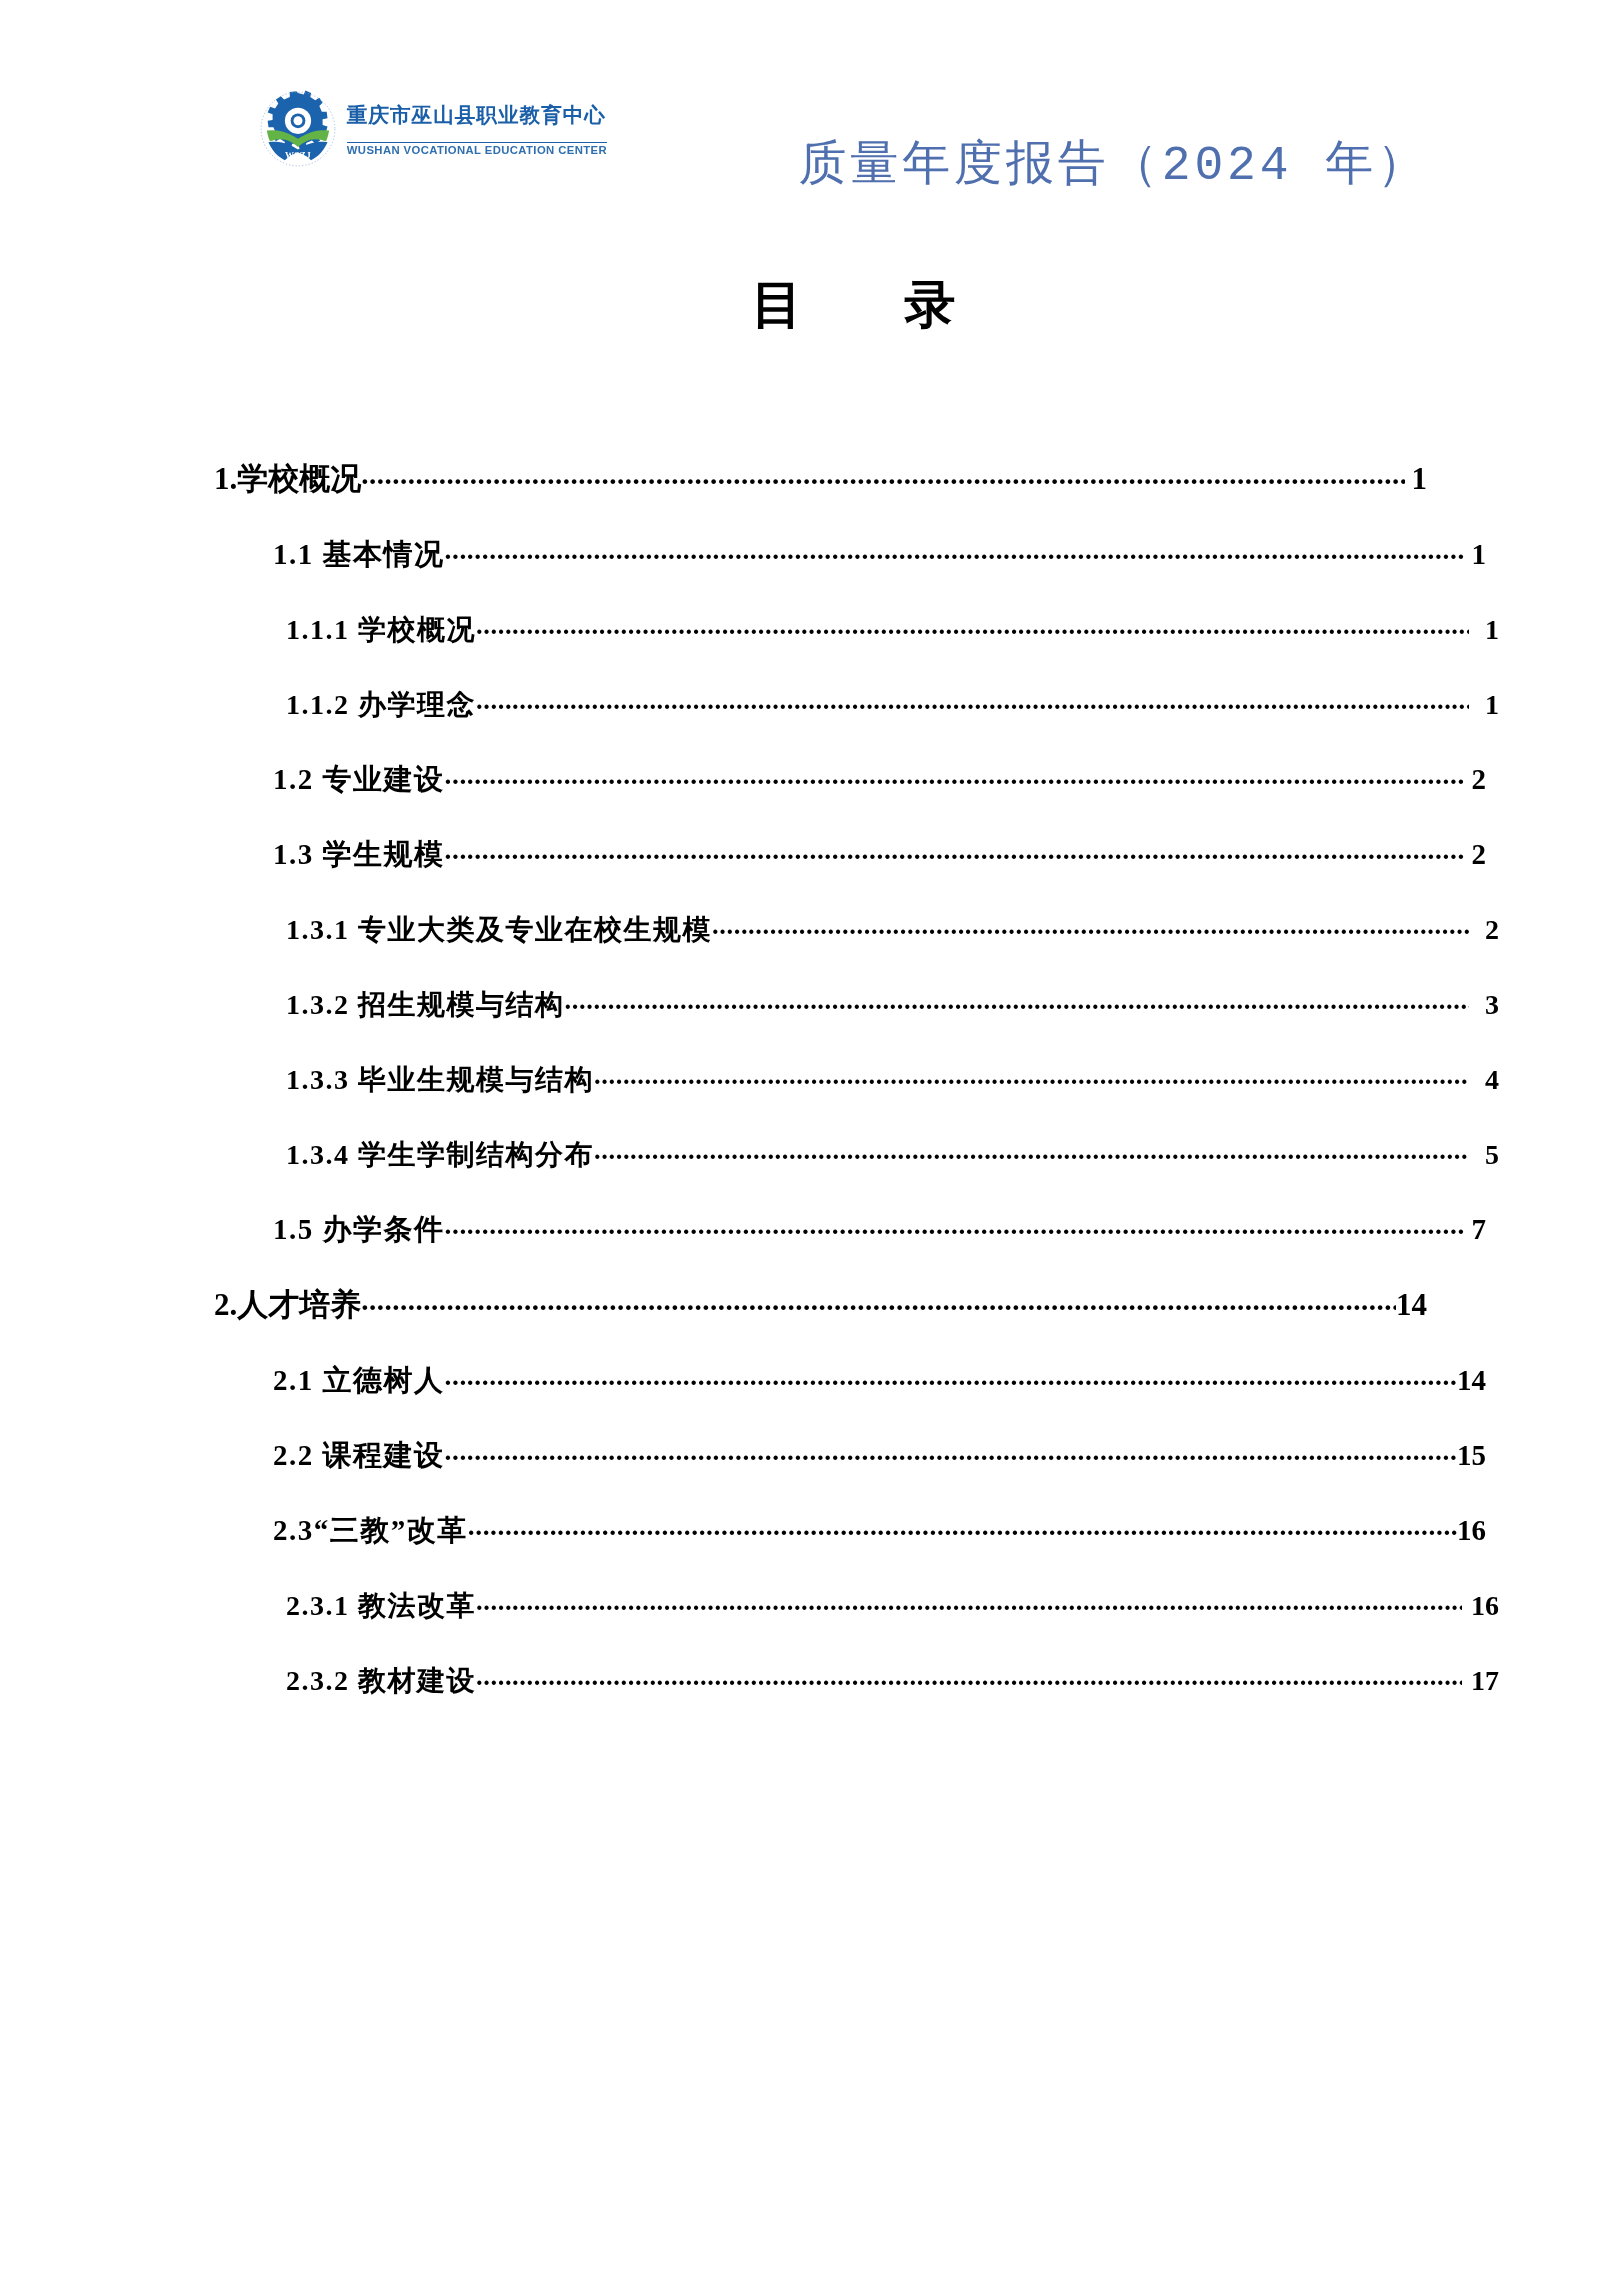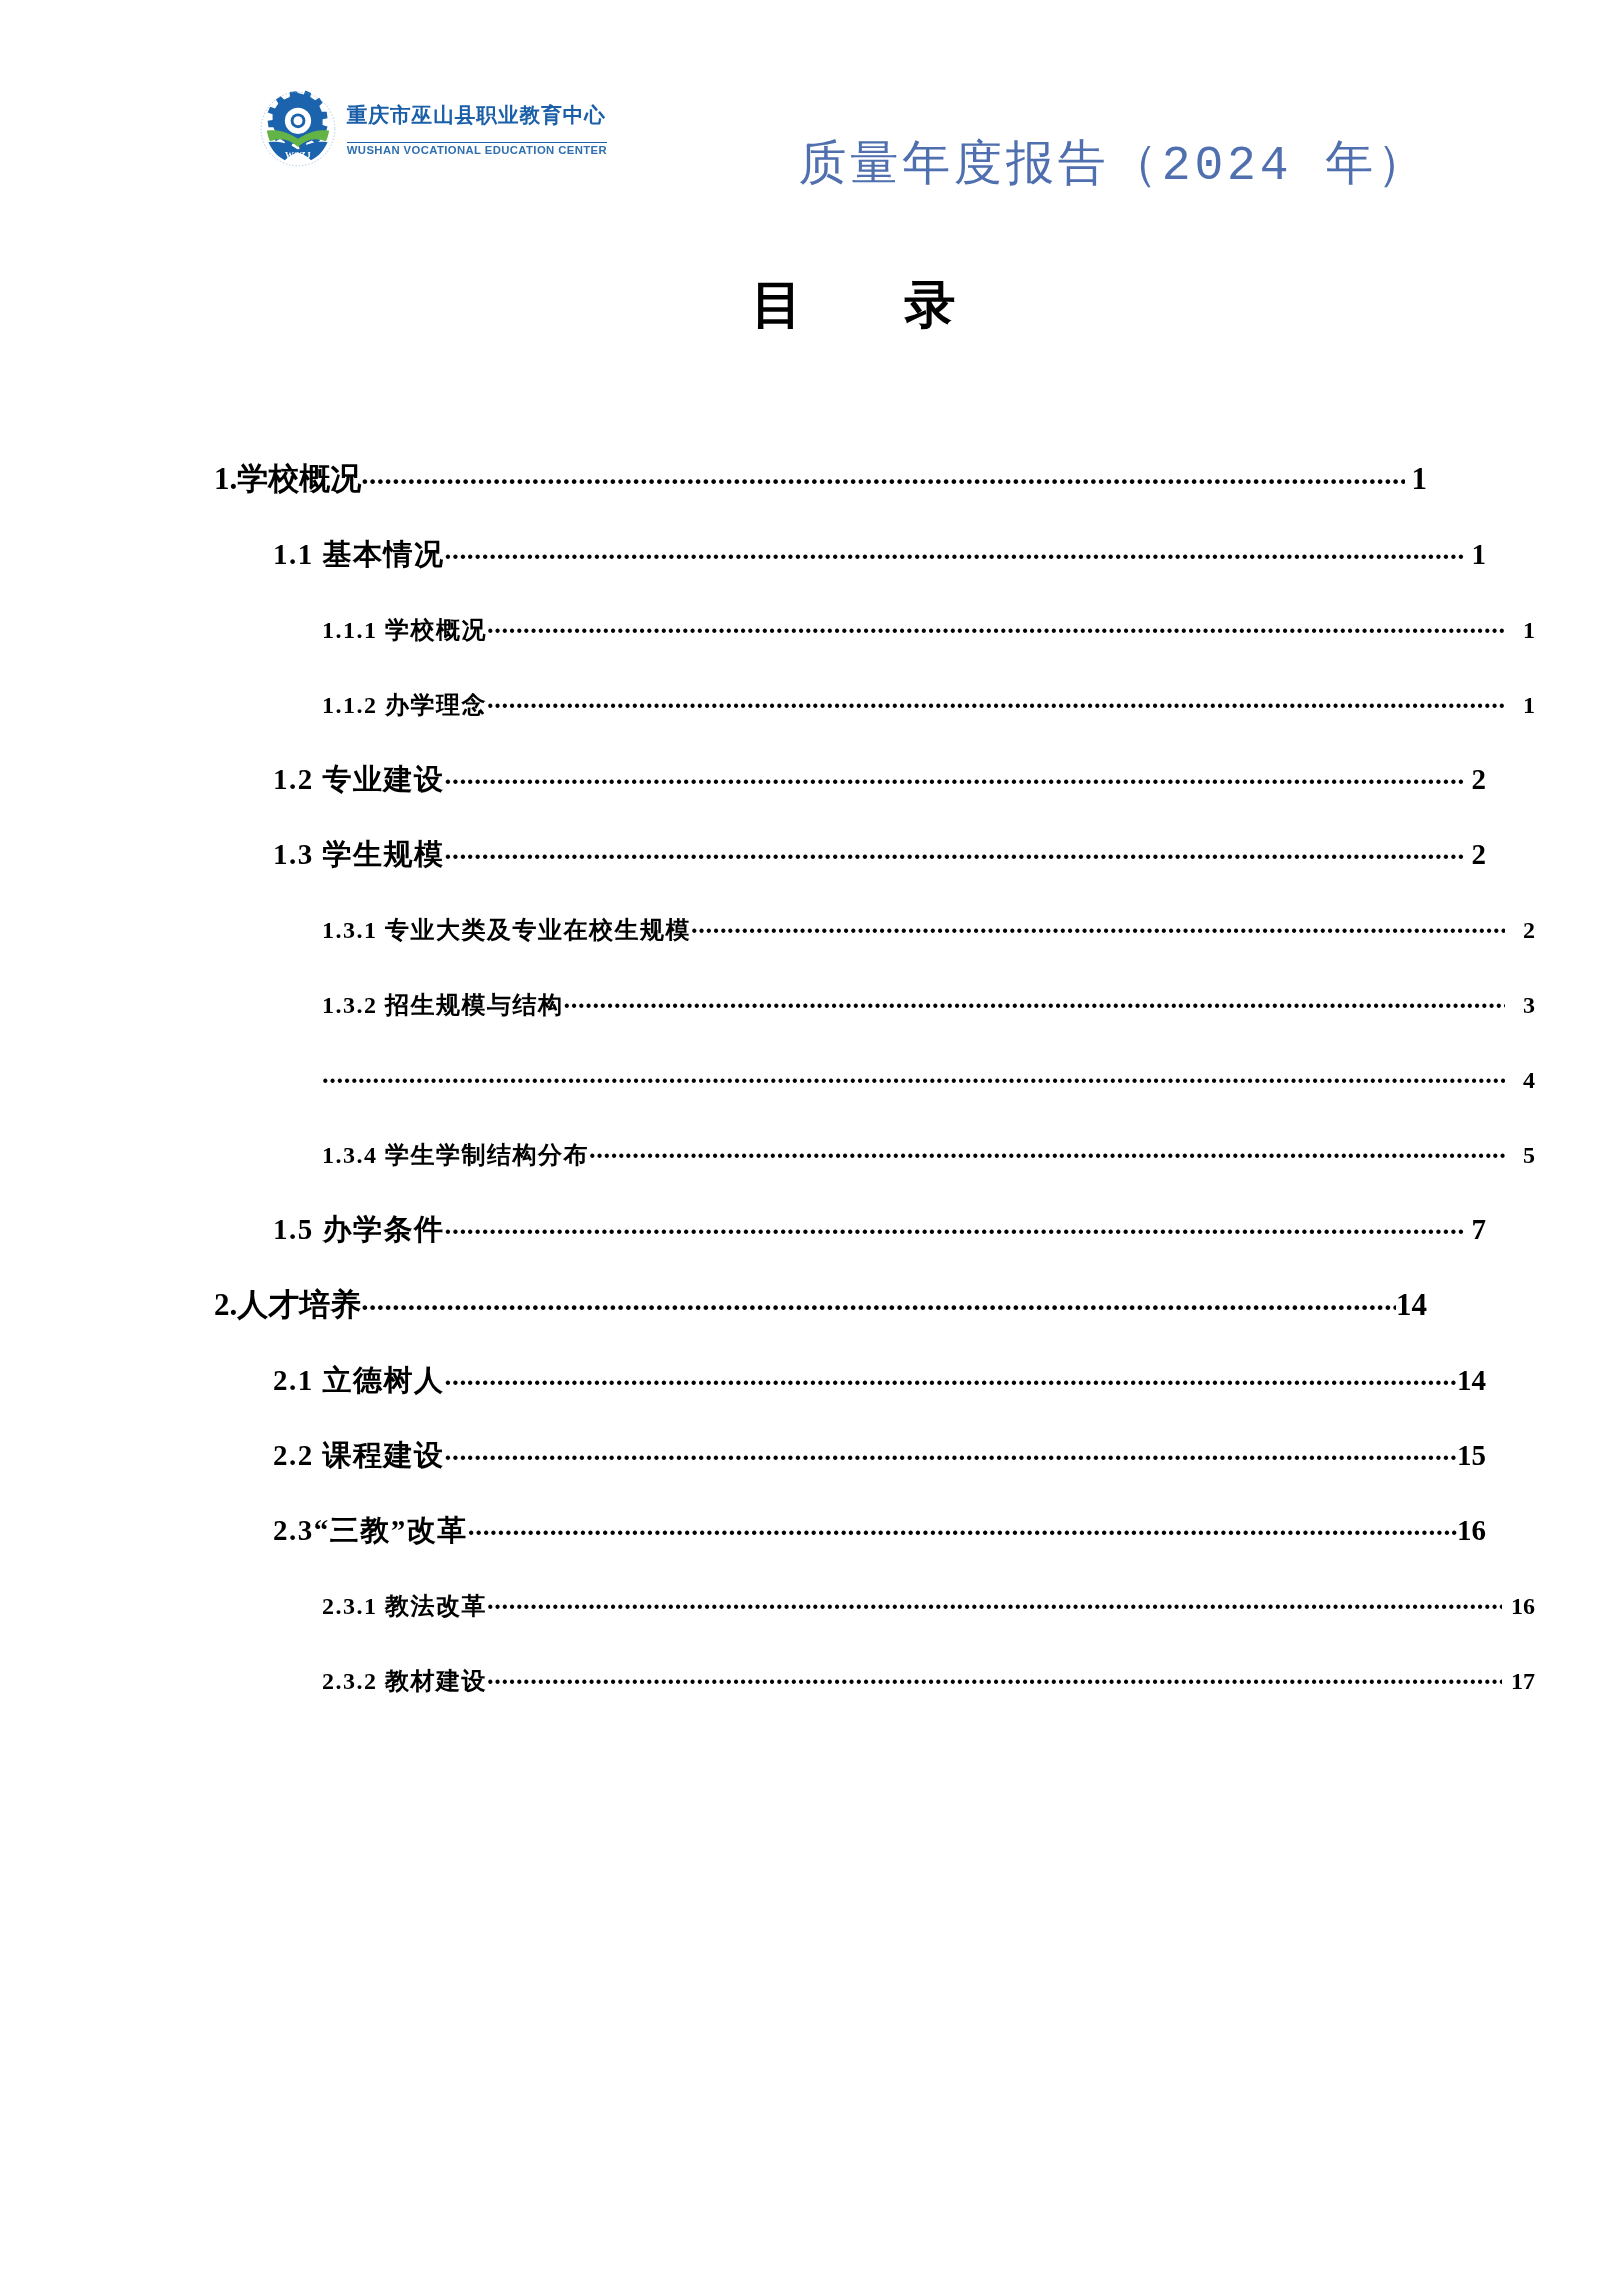--- a/index.html
+++ b/index.html
@@ -159,22 +159,22 @@
     margin-left: 59px;
     height: 75px;
     line-height: 75px;
   }
   .lvl2 .toc-label { letter-spacing: 1.5px; }
   .lvl2 .toc-dots { top: -4.9px; }
   .lvl2 .toc-dots::after { letter-spacing: 0.6px; font-size: 27.4px; }
 
   
   .lvl3 {
-    font-size: 24px;
-    margin-left: 108px;
+    font-size: 28px;
+    margin-left: 72px;
     height: 75px;
     line-height: 75px;
   }
   .lvl3 .toc-label { letter-spacing: 1.5px; }
   .lvl3 .toc-dots { top: -4.9px; }
   .lvl3 .toc-dots::after { letter-spacing: 0.6px; font-size: 26.5px; }
   .lvl3 .toc-page { padding-left: 8.8px; }
 </style>
 </head>
 <body>
@@ -272,20 +272,21 @@
       <span class="toc-page">2</span>
     </div>
 
     <div class="toc-row lvl3">
       <span class="toc-label">1.3.2 招生规模与结构</span>
       <span class="toc-dots"></span>
       <span class="toc-page">3</span>
     </div>
 
     <div class="toc-row lvl3">
+      <span class="toc-label">1.3.3 毕业生规模与结构</span>
       <span class="toc-dots"></span>
       <span class="toc-page">4</span>
     </div>
 
     <div class="toc-row lvl3">
       <span class="toc-label">1.3.4 学生学制结构分布</span>
       <span class="toc-dots"></span>
       <span class="toc-page">5</span>
     </div>
 

